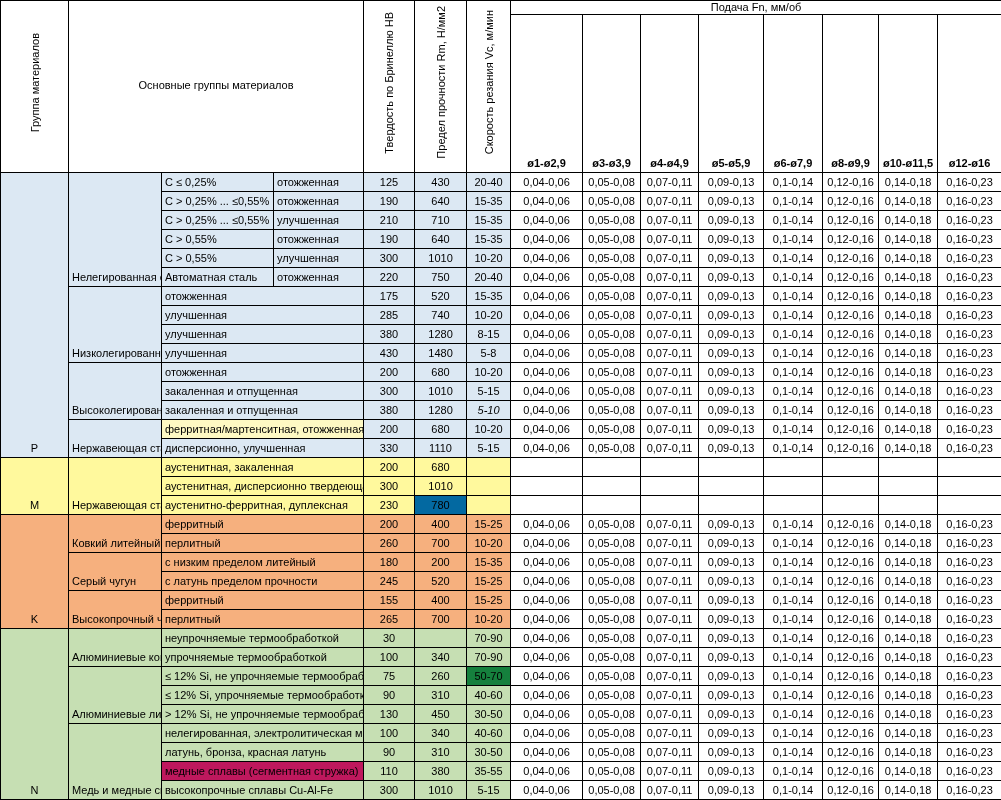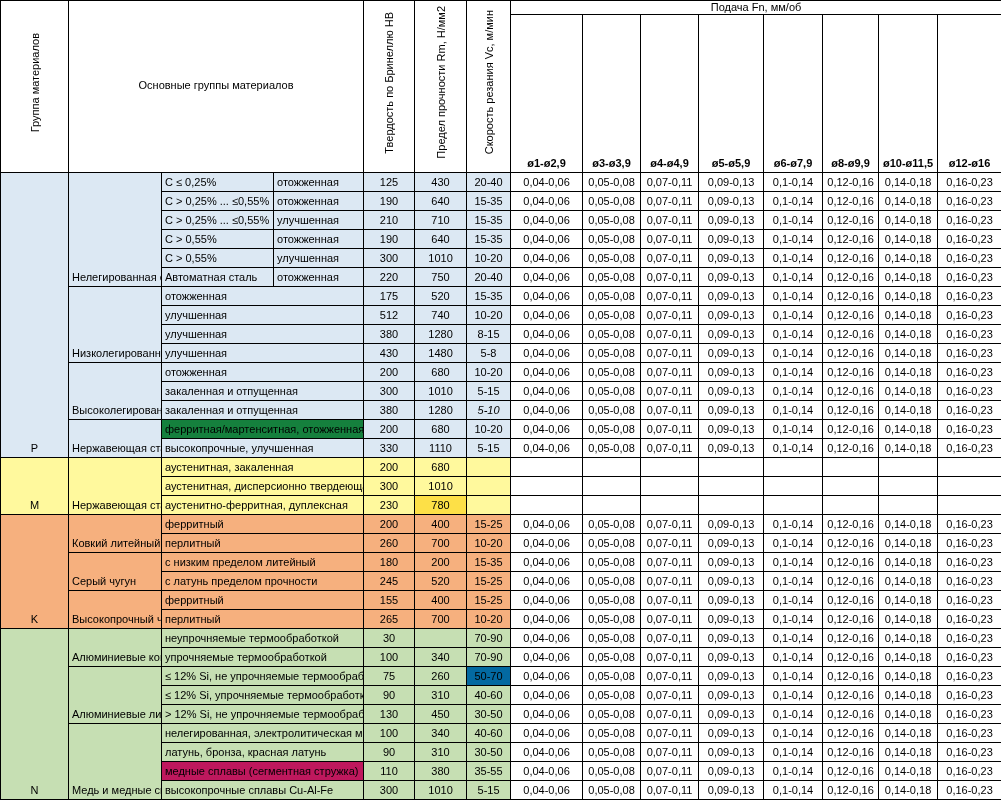--- a/index.html
+++ b/index.html
@@ -185,21 +185,21 @@
         <td class="num" style="background: rgb(255, 255, 255);">0,05-0,08</td>
         <td class="num" style="background: rgb(255, 255, 255);">0,07-0,11</td>
         <td class="num" style="background: rgb(255, 255, 255);">0,09-0,13</td>
         <td class="num" style="background: rgb(255, 255, 255);">0,1-0,14</td>
         <td class="num" style="background: rgb(255, 255, 255);">0,12-0,16</td>
         <td class="num" style="background: rgb(255, 255, 255);">0,14-0,18</td>
         <td class="num" style="background: rgb(255, 255, 255);">0,16-0,23</td>
       </tr>
       <tr>
         <td class="txt" colspan="2" style="background: rgb(220, 232, 243);">улучшенная</td>
-        <td class="num" style="background: rgb(220, 232, 243);">512</td>
+        <td class="num" style="background: rgb(220, 232, 243);">285</td>
         <td class="num" style="background: rgb(220, 232, 243);">740</td>
         <td class="num" style="background: rgb(220, 232, 243);">10-20</td>
         <td class="num" style="background: rgb(255, 255, 255);">0,04-0,06</td>
         <td class="num" style="background: rgb(255, 255, 255);">0,05-0,08</td>
         <td class="num" style="background: rgb(255, 255, 255);">0,07-0,11</td>
         <td class="num" style="background: rgb(255, 255, 255);">0,09-0,13</td>
         <td class="num" style="background: rgb(255, 255, 255);">0,1-0,14</td>
         <td class="num" style="background: rgb(255, 255, 255);">0,12-0,16</td>
         <td class="num" style="background: rgb(255, 255, 255);">0,14-0,18</td>
         <td class="num" style="background: rgb(255, 255, 255);">0,16-0,23</td>
@@ -270,35 +270,35 @@
         <td class="num" style="background: rgb(255, 255, 255);">0,05-0,08</td>
         <td class="num" style="background: rgb(255, 255, 255);">0,07-0,11</td>
         <td class="num" style="background: rgb(255, 255, 255);">0,09-0,13</td>
         <td class="num" style="background: rgb(255, 255, 255);">0,1-0,14</td>
         <td class="num" style="background: rgb(255, 255, 255);">0,12-0,16</td>
         <td class="num" style="background: rgb(255, 255, 255);">0,14-0,18</td>
         <td class="num" style="background: rgb(255, 255, 255);">0,16-0,23</td>
       </tr>
       <tr>
         <td class="sub-label" rowspan="2" style="background: rgb(220, 232, 243);">Нержавеющая сталь</td>
-        <td class="txt" colspan="2" style="background: #15803d;">ферритная/мартенситная, отожженная</td>
+        <td class="txt" colspan="2" style="background: #fef9c3;">ферритная/мартенситная, отожженная</td>
         <td class="num" style="background: rgb(220, 232, 243);">200</td>
         <td class="num" style="background: rgb(220, 232, 243);">680</td>
         <td class="num" style="background: rgb(220, 232, 243);">10-20</td>
         <td class="num" style="background: rgb(255, 255, 255);">0,04-0,06</td>
         <td class="num" style="background: rgb(255, 255, 255);">0,05-0,08</td>
         <td class="num" style="background: rgb(255, 255, 255);">0,07-0,11</td>
         <td class="num" style="background: rgb(255, 255, 255);">0,09-0,13</td>
         <td class="num" style="background: rgb(255, 255, 255);">0,1-0,14</td>
         <td class="num" style="background: rgb(255, 255, 255);">0,12-0,16</td>
         <td class="num" style="background: rgb(255, 255, 255);">0,14-0,18</td>
         <td class="num" style="background: rgb(255, 255, 255);">0,16-0,23</td>
       </tr>
       <tr>
-        <td class="txt" colspan="2" style="background: rgb(220, 232, 243);">высокопрочные, улучшенная</td>
+        <td class="txt" colspan="2" style="background: rgb(220, 232, 243);">дисперсионно, улучшенная</td>
         <td class="num" style="background: rgb(220, 232, 243);">330</td>
         <td class="num" style="background: rgb(220, 232, 243);">1110</td>
         <td class="num" style="background: rgb(220, 232, 243);">5-15</td>
         <td class="num" style="background: rgb(255, 255, 255);">0,04-0,06</td>
         <td class="num" style="background: rgb(255, 255, 255);">0,05-0,08</td>
         <td class="num" style="background: rgb(255, 255, 255);">0,07-0,11</td>
         <td class="num" style="background: rgb(255, 255, 255);">0,09-0,13</td>
         <td class="num" style="background: rgb(255, 255, 255);">0,1-0,14</td>
         <td class="num" style="background: rgb(255, 255, 255);">0,12-0,16</td>
         <td class="num" style="background: rgb(255, 255, 255);">0,14-0,18</td>
@@ -330,21 +330,21 @@
         <td class="num" style="background: rgb(255, 255, 255);"></td>
         <td class="num" style="background: rgb(255, 255, 255);"></td>
         <td class="num" style="background: rgb(255, 255, 255);"></td>
         <td class="num" style="background: rgb(255, 255, 255);"></td>
         <td class="num" style="background: rgb(255, 255, 255);"></td>
         <td class="num" style="background: rgb(255, 255, 255);"></td>
       </tr>
       <tr>
         <td class="txt" colspan="2" style="background: rgb(255, 249, 157);">аустенитно-ферритная, дуплексная</td>
         <td class="num" style="background: rgb(255, 249, 157);">230</td>
-        <td class="num" style="background: #fde047; margin-top: 40px;">780</td>
+        <td class="num" style="background: #0369a1; margin-top: 40px;">780</td>
         <td class="num" style="background: rgb(255, 249, 157);"></td>
         <td class="num" style="background: rgb(255, 255, 255);"></td>
         <td class="num" style="background: rgb(255, 255, 255);"></td>
         <td class="num" style="background: rgb(255, 255, 255);"></td>
         <td class="num" style="background: rgb(255, 255, 255);"></td>
         <td class="num" style="background: rgb(255, 255, 255);"></td>
         <td class="num" style="background: rgb(255, 255, 255);"></td>
         <td class="num" style="background: rgb(255, 255, 255);"></td>
         <td class="num" style="background: rgb(255, 255, 255);"></td>
       </tr>
@@ -464,21 +464,21 @@
         <td class="num" style="background: rgb(255, 255, 255);">0,1-0,14</td>
         <td class="num" style="background: rgb(255, 255, 255);">0,12-0,16</td>
         <td class="num" style="background: rgb(255, 255, 255);">0,14-0,18</td>
         <td class="num" style="background: rgb(255, 255, 255);">0,16-0,23</td>
       </tr>
       <tr>
         <td class="sub-label" rowspan="3" style="background: rgb(198, 223, 179);">Алюминиевые литые сплавы</td>
         <td class="txt" colspan="2" style="background: rgb(198, 223, 179);">≤ 12% Si, не упрочняемые термообработкой</td>
         <td class="num" style="background: rgb(198, 223, 179);">75</td>
         <td class="num" style="background: rgb(198, 223, 179);">260</td>
-        <td class="num" style="background: #0369a1;">50-70</td>
+        <td class="num" style="background: #15803d;">50-70</td>
         <td class="num" style="background: rgb(255, 255, 255);">0,04-0,06</td>
         <td class="num" style="background: rgb(255, 255, 255);">0,05-0,08</td>
         <td class="num" style="background: rgb(255, 255, 255);">0,07-0,11</td>
         <td class="num" style="background: rgb(255, 255, 255);">0,09-0,13</td>
         <td class="num" style="background: rgb(255, 255, 255);">0,1-0,14</td>
         <td class="num" style="background: rgb(255, 255, 255);">0,12-0,16</td>
         <td class="num" style="background: rgb(255, 255, 255);">0,14-0,18</td>
         <td class="num" style="background: rgb(255, 255, 255);">0,16-0,23</td>
       </tr>
       <tr>

